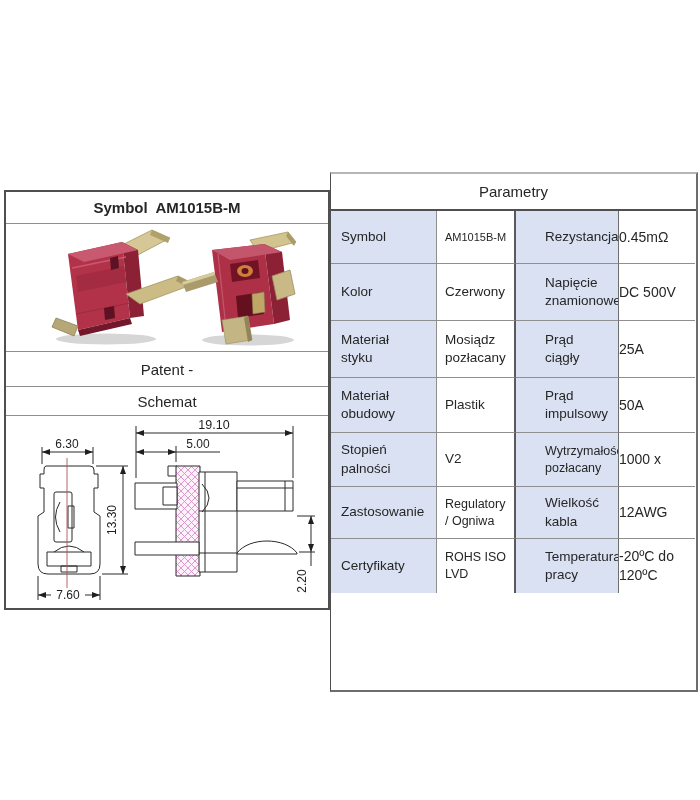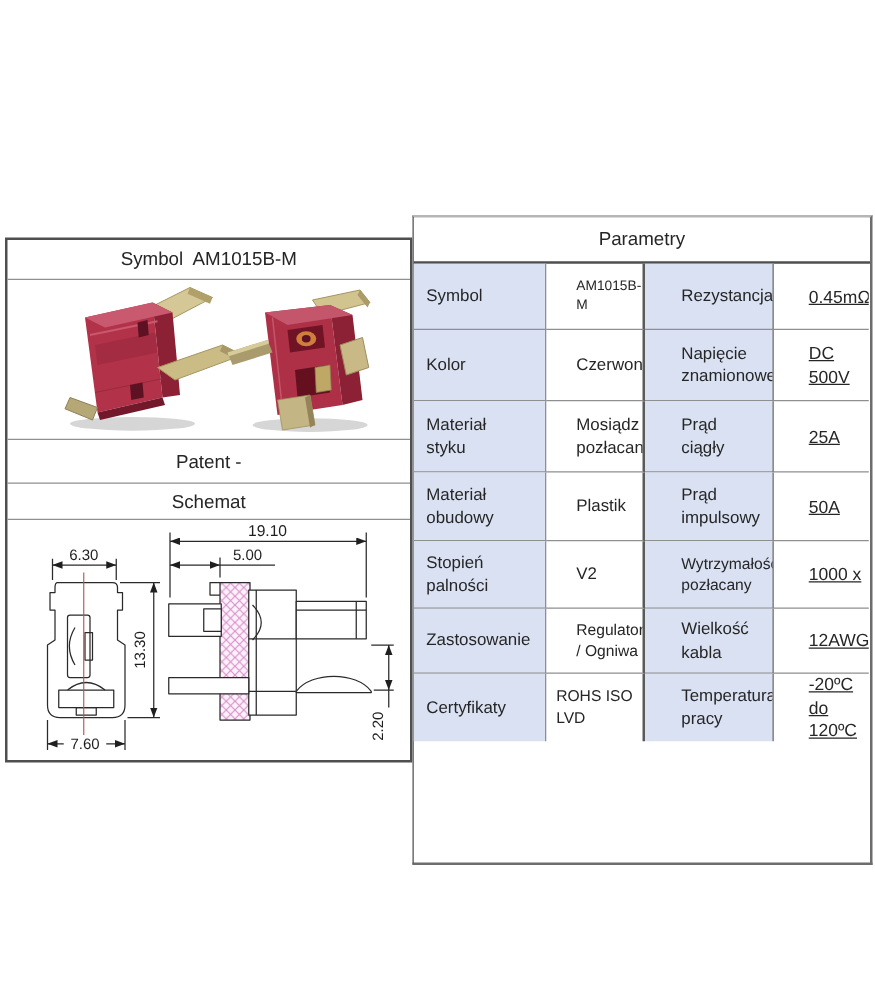--- a/index.html
+++ b/index.html
@@ -4,43 +4,43 @@
 <style>
   html,body{margin:0;padding:0;}
   body{width:700px;height:800px;background:#ffffff;position:relative;
        font-family:"Liberation Sans",sans-serif;color:#262626;overflow:hidden;}
   .canvas{position:absolute;left:0;top:0;width:700px;height:800px;background:#fff;}
 
   
   .ltable{position:absolute;left:4px;top:190px;width:326px;height:420px;
           border:2px solid #4f4f4f;box-sizing:border-box;background:#fff;}
   .lrow{box-sizing:border-box;display:flex;align-items:center;justify-content:center;}
-  .lhead{height:32px;border-bottom:1px solid #8f8f8f;font-size:15px;white-space:pre;}
+  .lhead{height:32px;border-bottom:1px solid #8f8f8f;font-size:15px;white-space:pre;font-weight:bold;}
   .lphoto{height:128px;border-bottom:1px solid #8f8f8f;padding:0;}
   .lpatent{height:35px;border-bottom:1px solid #8f8f8f;font-size:15px;}
   .lschemat{height:29px;border-bottom:1px solid #8f8f8f;font-size:15px;}
   .ldraw{height:191px;}
   .lphoto svg,.ldraw svg{display:block;}
 
   
   .rtable{position:absolute;left:330px;top:172px;width:368px;height:520px;
           border:2px solid #6d6d6d;border-top:2px solid #b5b5b5;border-left:1px solid #4f4f4f;
           box-sizing:border-box;background:#fff;}
   .rhead{height:37px;border-bottom:2px solid #4f4f4f;box-sizing:border-box;
          display:flex;align-items:center;justify-content:center;font-size:15px;}
   .pgrid{display:grid;grid-template-columns:106px 79px 103px 76px;
          grid-template-rows:53px 57px 57px 55px 54px 52px 54px;}
   .pcell{box-sizing:border-box;display:flex;align-items:center;
          font-size:13.5px;line-height:1.35;border-bottom:1px solid #8f8f8f;
          white-space:pre-line;overflow:hidden;}
   .lbl{background:#d9e1f2;}
   .c1{border-right:1px solid #8f8f8f;padding-left:10px;}
-  .c2{border-right:2px solid #5a5a5a;padding-left:24px;}
+  .c2{border-right:2px solid #5a5a5a;padding-left:8px;}
   .c3{border-right:1px solid #6f6f6f;padding-left:29px;}
-  .c4{padding-left:28px;font-size:14px;text-decoration:underline;}
+  .c4{padding-left:0;font-size:14px;}
   .r7{border-bottom:none;}
   .xs{font-size:11px;}
   .sm{font-size:12.5px;}
   .ctr{justify-content:center;text-align:left;padding-left:0;}
 
   
   svg text{font-family:"Liberation Sans",sans-serif;fill:#1f1f1f;font-size:12px;}
   svg .big{font-size:12.5px;}
 </style>
 </head>

